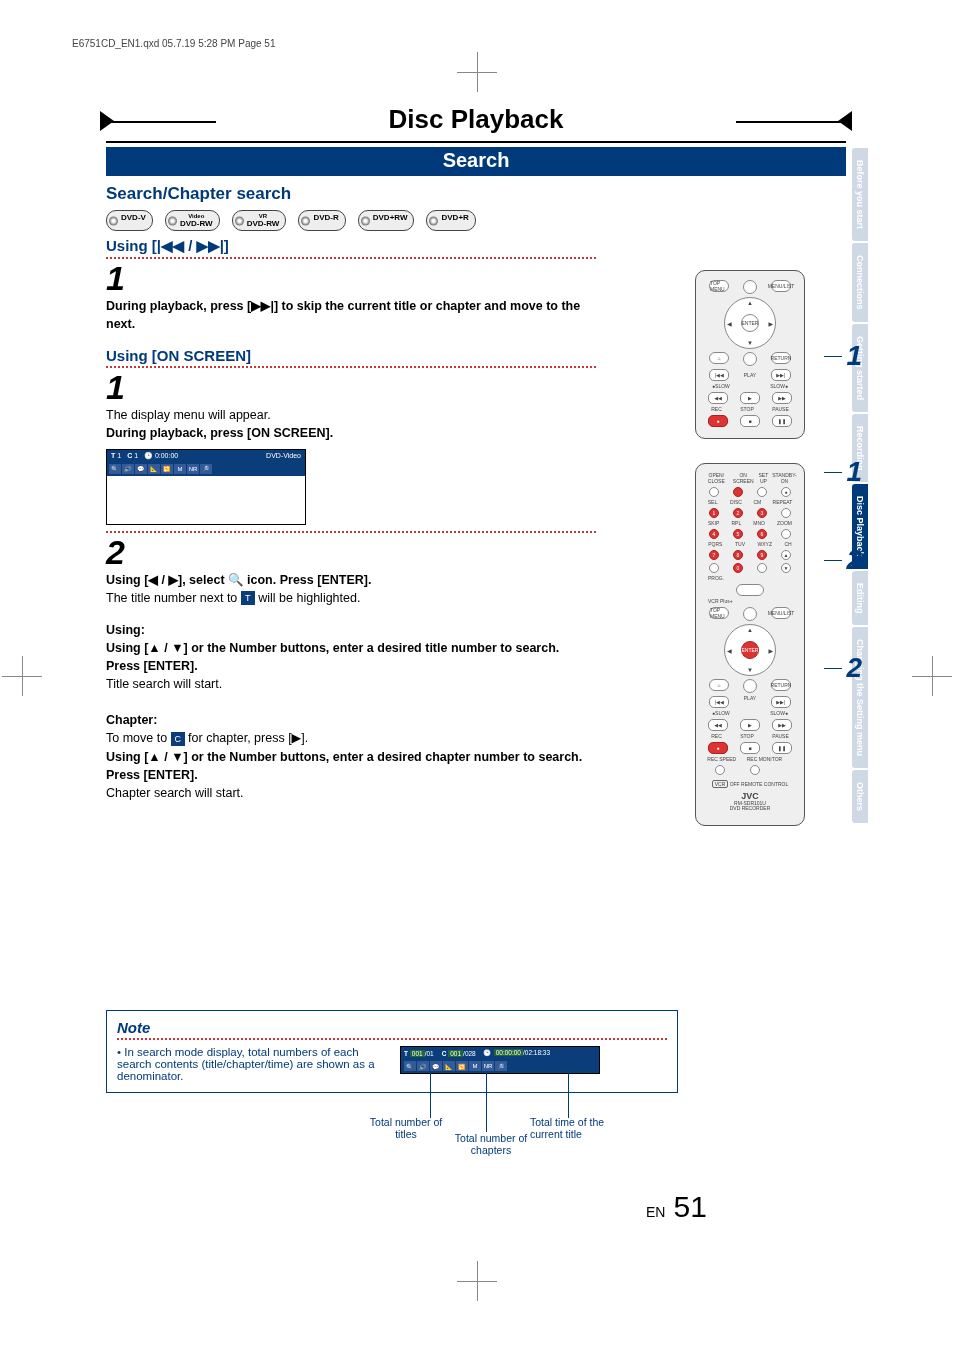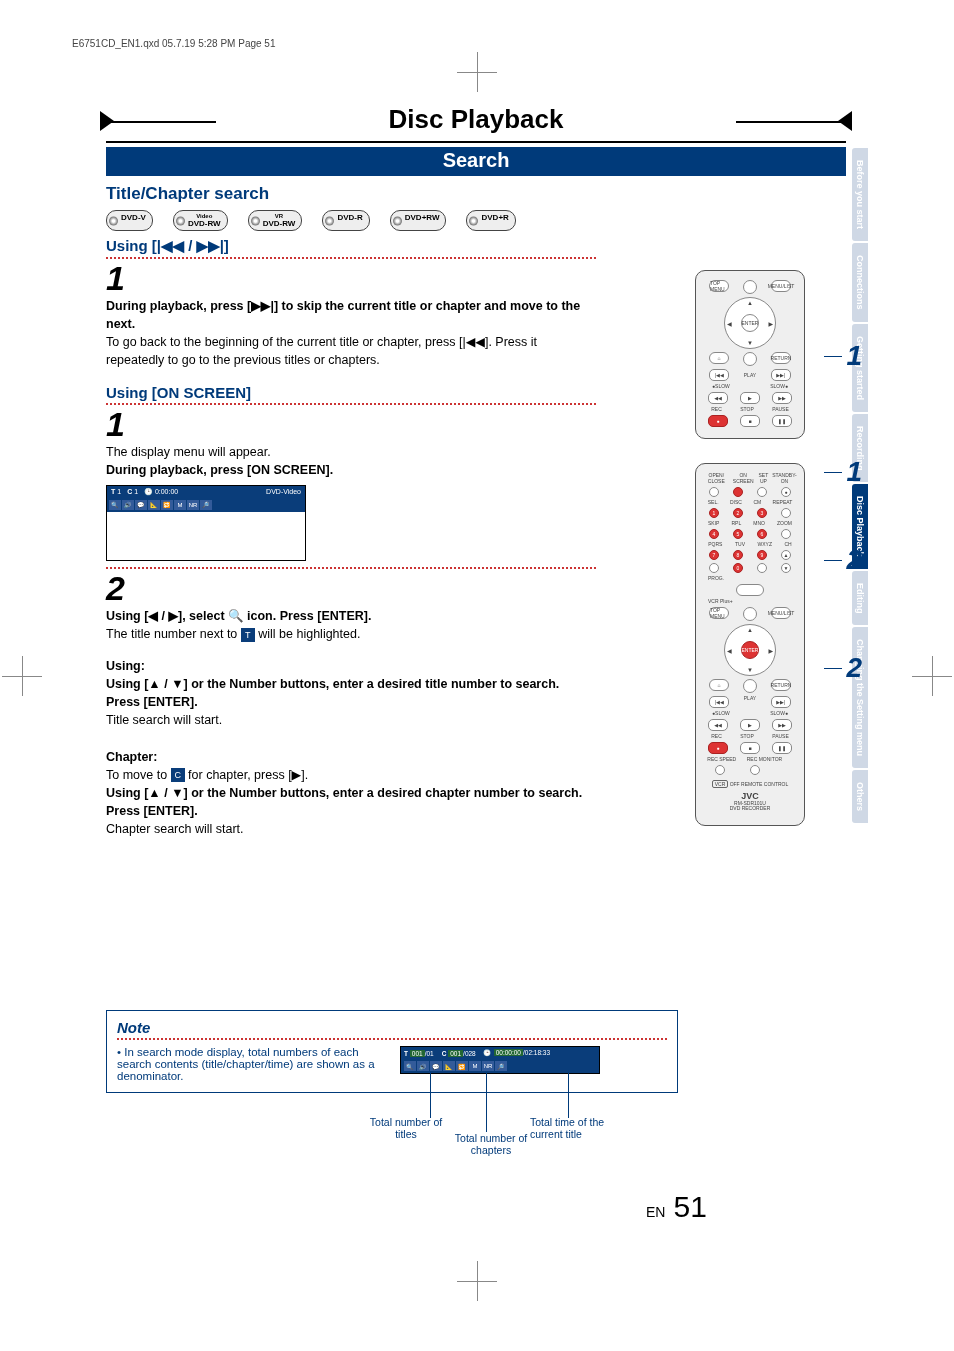--- a/index.html
+++ b/index.html
@@ -95,21 +95,21 @@
     margin-top: 4px;
   }
 
   .content-col {
     width: 490px;
     margin-top: 8px;
   }
 
   .h3 { color:#003a7a; font-weight:bold; font-size:17px; margin: 6px 0; }
 
-  .disc-badges { display:flex; gap:20px; flex-wrap:wrap; }
+  .disc-badges { display:flex; gap:12px; flex-wrap:wrap; }
   .badge {
     position:relative;
     font-size:8px; font-weight:bold;
     padding:2px 6px 2px 14px;
     border:1px solid #444; border-radius:10px;
     background:#eee;
   }
   .badge::before {
     content:""; position:absolute; left:2px; top:50%;
     width:9px;height:9px; border-radius:50%;
@@ -227,36 +227,35 @@
   <div class="title-bar">
     <span class="hline-l"></span>
     <span>Disc Playback</span>
     <span class="hline-r"></span>
     <span class="arrow-r"></span>
   </div>
 
   <div class="section-bar">Search</div>
 
   <div class="content-col">
-    <div class="h3">Title/Chapter search</div>
+    <div class="h3">Search/Chapter search</div>
 
     <div class="disc-badges">
       <span class="badge"><span class="sup"></span><span>DVD-V</span></span>
       <span class="badge"><span class="sup">Video</span><span>DVD-RW</span></span>
       <span class="badge"><span class="sup">VR</span><span>DVD-RW</span></span>
       <span class="badge"><span class="sup"></span><span>DVD-R</span></span>
       <span class="badge"><span class="sup"></span><span>DVD+RW</span></span>
       <span class="badge"><span class="sup"></span><span>DVD+R</span></span>
     </div>
 
     <div class="subh">Using [|◀◀ / ▶▶|]</div>
     <hr class="dotrule">
     <div class="bignum">1</div>
     <div class="body bold">During playback, press [▶▶|] to skip the current title or chapter and move to the next.</div>
-    <div class="body">To go back to the beginning of the current title or chapter, press [|◀◀]. Press it repeatedly to go to the previous titles or chapters.</div>
 
     <div class="subh" style="margin-top:14px">Using [ON SCREEN]</div>
     <hr class="dotrule">
     <div class="bignum">1</div>
     <div class="body">The display menu will appear.</div>
     <div class="body bold">During playback, press [ON SCREEN].</div>
 
     <div class="osd">
       <div class="osd-top">
         <div class="lbls">

